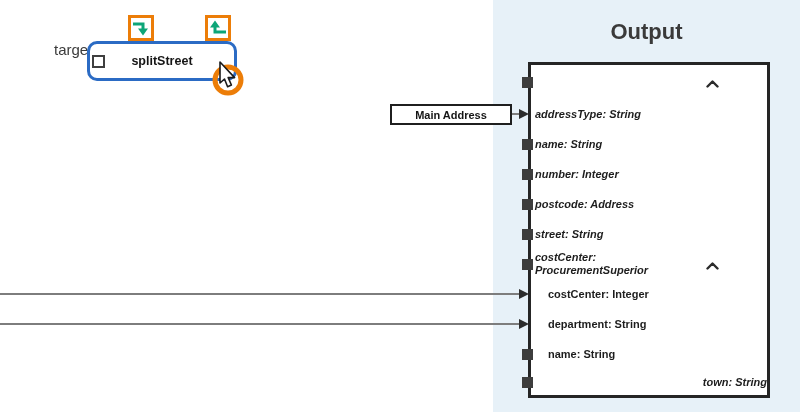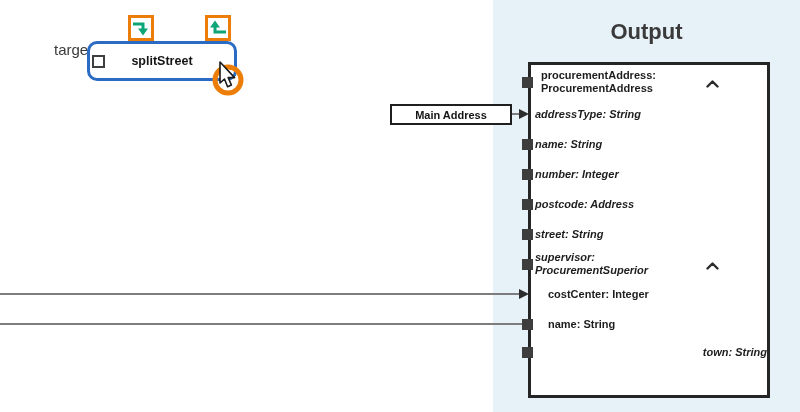--- a/index.html
+++ b/index.html
@@ -95,24 +95,20 @@
 </div>
 
 <div class="mapline l1"></div>
 <div class="mapline l2"></div>
 <div class="mapline l3"></div>
 
 <div class="obox">
 
   <div class="orow h34 lvl0">
     <span class="conn-square"></span>
-    <span>
-      <div>procurementAddress:</div>
-      <div>ProcurementAddress</div>
-    </span>
     <span class="chev">
       <svg width="13" height="8" viewBox="0 0 13 8">
           <polyline points="1.5,6.5 6.5,1.5 11.5,6.5" fill="none" stroke="#2b2b2b" stroke-width="2.4" stroke-linecap="round" stroke-linejoin="round"></polyline>
         </svg>
     </span>
   </div>
 
   <div class="orow h30 lvl1">
     <span class="conn-arrow"></span>
     <span>addressType: String</span>
@@ -134,35 +130,39 @@
   </div>
 
   <div class="orow h30 lvl1">
     <span class="conn-square"></span>
     <span>street: String</span>
   </div>
 
   <div class="orow h30 lvl1">
     <span class="conn-square"></span>
     <span>
-      <div>supervisor:</div>
+      <div>costCenter:</div>
       <div>ProcurementSuperior</div>
     </span>
     <span class="chev">
       <svg width="13" height="8" viewBox="0 0 13 8">
           <polyline points="1.5,6.5 6.5,1.5 11.5,6.5" fill="none" stroke="#2b2b2b" stroke-width="2.4" stroke-linecap="round" stroke-linejoin="round"></polyline>
         </svg>
     </span>
   </div>
 
   <div class="orow h30 lvl2">
     <span class="conn-arrow"></span>
     <span>costCenter: Integer</span>
   </div>
 
+  <div class="orow h30 lvl2">
+    <span class="conn-arrow"></span>
+    <span>department: String</span>
+  </div>
 
   <div class="orow h30 lvl2">
     <span class="conn-square"></span>
     <span>name: String</span>
   </div>
 
   <div class="orow h26 lvl1">
     <span class="conn-square"></span>
     <span>town: String</span>
   </div>

